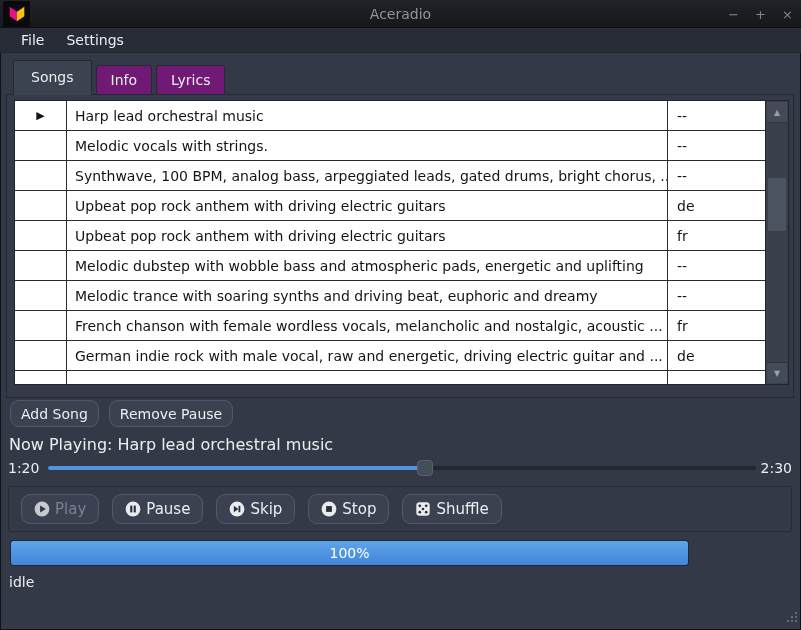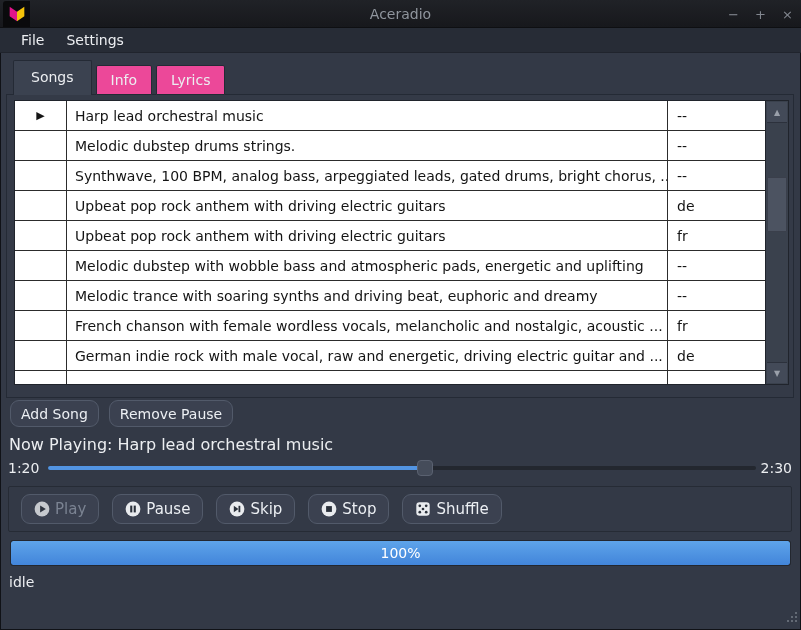--- a/index.html
+++ b/index.html
@@ -17,21 +17,21 @@
   .win-title{position:absolute;left:0;right:0;top:0;height:28px;line-height:28px;text-align:center;
     color:#8f959d;font-size:14px;}
   .win-controls{position:absolute;right:4px;top:0;height:28px;display:flex;align-items:center;gap:8px;}
   .win-controls span{width:19px;text-align:center;color:#82878f;font-size:13px;cursor:default;}
   
   .menubar{position:absolute;left:0;top:28px;width:801px;height:25px;background:#272c36;
     border-bottom:1px solid #20242d;display:flex;align-items:center;padding-left:12px;gap:4px;}
   .menu-item{color:#eceef1;font-size:14px;padding:12px 9px;line-height:25px;}
   
   .tabbar{position:absolute;left:13px;top:60px;height:35px;display:flex;align-items:flex-end;z-index:3;}
-  .tab{font-size:14px;color:#eceef1;background:#ec4899;border:1px solid #242a35;
+  .tab{font-size:14px;color:#eceef1;background:#701a75;border:1px solid #242a35;
     height:30px;line-height:28px;padding:0 14px;margin-right:4px;border-radius:2px 2px 0 0;}
   .tab.active{background:#3b4250;height:35px;line-height:33px;border-bottom:0;padding:0 17px;}
   .notebook{position:absolute;left:6px;top:94px;width:788px;height:304px;
     border:1px solid #242a35;background:#343a47;z-index:1;}
   
   .table-area{position:absolute;left:14px;top:100px;width:775px;height:285px;display:flex;z-index:2;}
   .grid{width:752px;height:285px;background:#ffffff;border:1px solid #20242c;overflow:hidden;}
   .trow{display:flex;height:30px;border-bottom:1px solid #2c2c2c;background:#fff;}
   .c{display:flex;align-items:center;color:#141414;font-size:14px;white-space:nowrap;overflow:hidden;}
   .c.ind{width:52px;justify-content:center;border-right:1px solid #2c2c2c;font-size:11px;}
@@ -60,21 +60,21 @@
   .time.elapsed{left:8px;} .time.total{right:9px;}
   .seek-track{position:absolute;left:48px;top:10px;width:708px;height:4px;background:#23272f;border-radius:2px;}
   .seek-fill{position:absolute;left:0;top:0;height:4px;background:#5294e2;border-radius:2px;}
   .seek-handle{position:absolute;top:-6px;width:16px;height:16px;margin-left:-8px;
     background:#454c5a;border:1px solid #5a6170;border-radius:4px;}
   
   .playback-frame{position:absolute;left:8px;top:486px;width:784px;height:46px;
     border:1px solid #262b35;border-radius:2px;display:flex;align-items:center;padding-left:12px;gap:13px;}
   .playback-frame .btn{height:30px;padding:0 12px;font-size:15px;}
   
-  .progressbar{position:absolute;left:10px;top:540px;width:781px;height:26px;border-radius:3px;
+  .progressbar{position:absolute;left:10px;top:540px;width:679px;height:26px;border-radius:3px;
     background:#23272f;overflow:hidden;border:1px solid #23272f;}
   .progress-fill{height:100%;background:linear-gradient(#5ea4ea,#4285da);
     display:flex;align-items:center;justify-content:center;color:#ffffff;font-size:14px;border-radius:2px;}
   .status{position:absolute;left:9px;top:574px;color:#eceef1;font-size:14px;}
   .grip{position:absolute;right:3px;bottom:3px;}
 </style>
 </head>
 <body>
 
 <div class="window">
@@ -108,21 +108,21 @@
 
   <div class="table-area">
     <div class="grid">
         <div class="trow">
       <div class="c ind">▶</div>
       <div class="c title">Harp lead orchestral music</div>
       <div class="c lang">--</div>
     </div>
         <div class="trow">
       <div class="c ind"></div>
-      <div class="c title">Melodic dubstep drums strings.</div>
+      <div class="c title">Melodic vocals with strings.</div>
       <div class="c lang">--</div>
     </div>
         <div class="trow">
       <div class="c ind"></div>
       <div class="c title">Synthwave, 100 BPM, analog bass, arpeggiated leads, gated drums, bright chorus, ...</div>
       <div class="c lang">--</div>
     </div>
         <div class="trow">
       <div class="c ind"></div>
       <div class="c title">Upbeat pop rock anthem with driving electric guitars</div>

